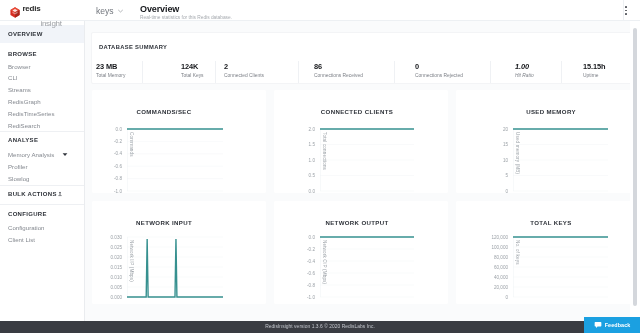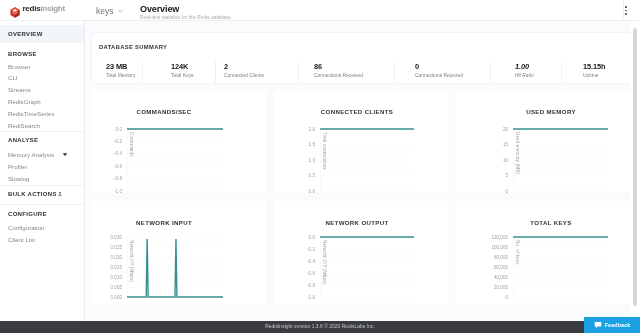--- a/index.html
+++ b/index.html
@@ -8,21 +8,21 @@
          -webkit-font-smoothing:antialiased; }
   #app { position:relative; width:640px; height:333px; background:#fafbfc; }
 
   
   .topbar { position:absolute; left:0; top:0; width:640px; height:21px;
             background:#ffffff; border-bottom:1px solid #edf0f3; z-index:5; }
   .brand { position:absolute; left:10px; top:4px; display:flex; align-items:flex-start; height:13px; }
   .brand-logo { width:10px; height:11px; display:block; margin-right:2.5px; }
   .brand-text { font-size:8px; letter-spacing:-0.25px; line-height:9px; display:flex; }
   .brand-text .b { color:#2a2a2a; font-weight:bold; }
-  .brand-text .l { color:#9ea1a6; font-weight:bold; }
+  .brand-text .l { color:#9ea1a6; font-weight:normal;margin-top:15px; }
 
   .instance { position:absolute; left:96px; top:5px; display:flex; align-items:center;
               color:#72767d; font-size:8.6px; height:11px; }
   .instance .caret { margin-left:4px; }
 
   .page-head { position:absolute; left:140px; top:3.5px; }
   .page-title { font-size:9px; font-weight:bold; color:#15171b; line-height:10px;
                 letter-spacing:-0.1px; }
   .page-sub { font-size:4.8px; color:#a6aaaf; line-height:6px; margin-top:1.6px; }
 
@@ -155,25 +155,25 @@
         <div class="side-head" style="top: 190px;">CONFIGURE</div>
         <div class="side-item" style="top: 203px;">Configuration</div>
         <div class="side-item" style="top: 215px;">Client List</div>
       </div>
   </div>
 
   <div class="main">
     <div class="summary">
       <div class="summary-title">DATABASE SUMMARY</div>
       <div id="summary-row">
-          <div class="sum-cell" style="left: 14px;">
+          <div class="sum-cell" style="left: 4px;">
             <div class="sum-val">23 MB</div>
             <div class="sum-lbl">Total Memory</div>
           </div>
-          <div class="sum-cell" style="left: 79px;">
+          <div class="sum-cell" style="left: 89px;">
             <div class="sum-val">124K</div>
             <div class="sum-lbl">Total Keys</div>
           </div>
           <div class="sum-cell" style="left: 132px;">
             <div class="sum-val">2</div>
             <div class="sum-lbl">Connected Clients</div>
           </div>
           <div class="sum-cell" style="left: 222px;">
             <div class="sum-val">86</div>
             <div class="sum-lbl">Connections Received</div>

